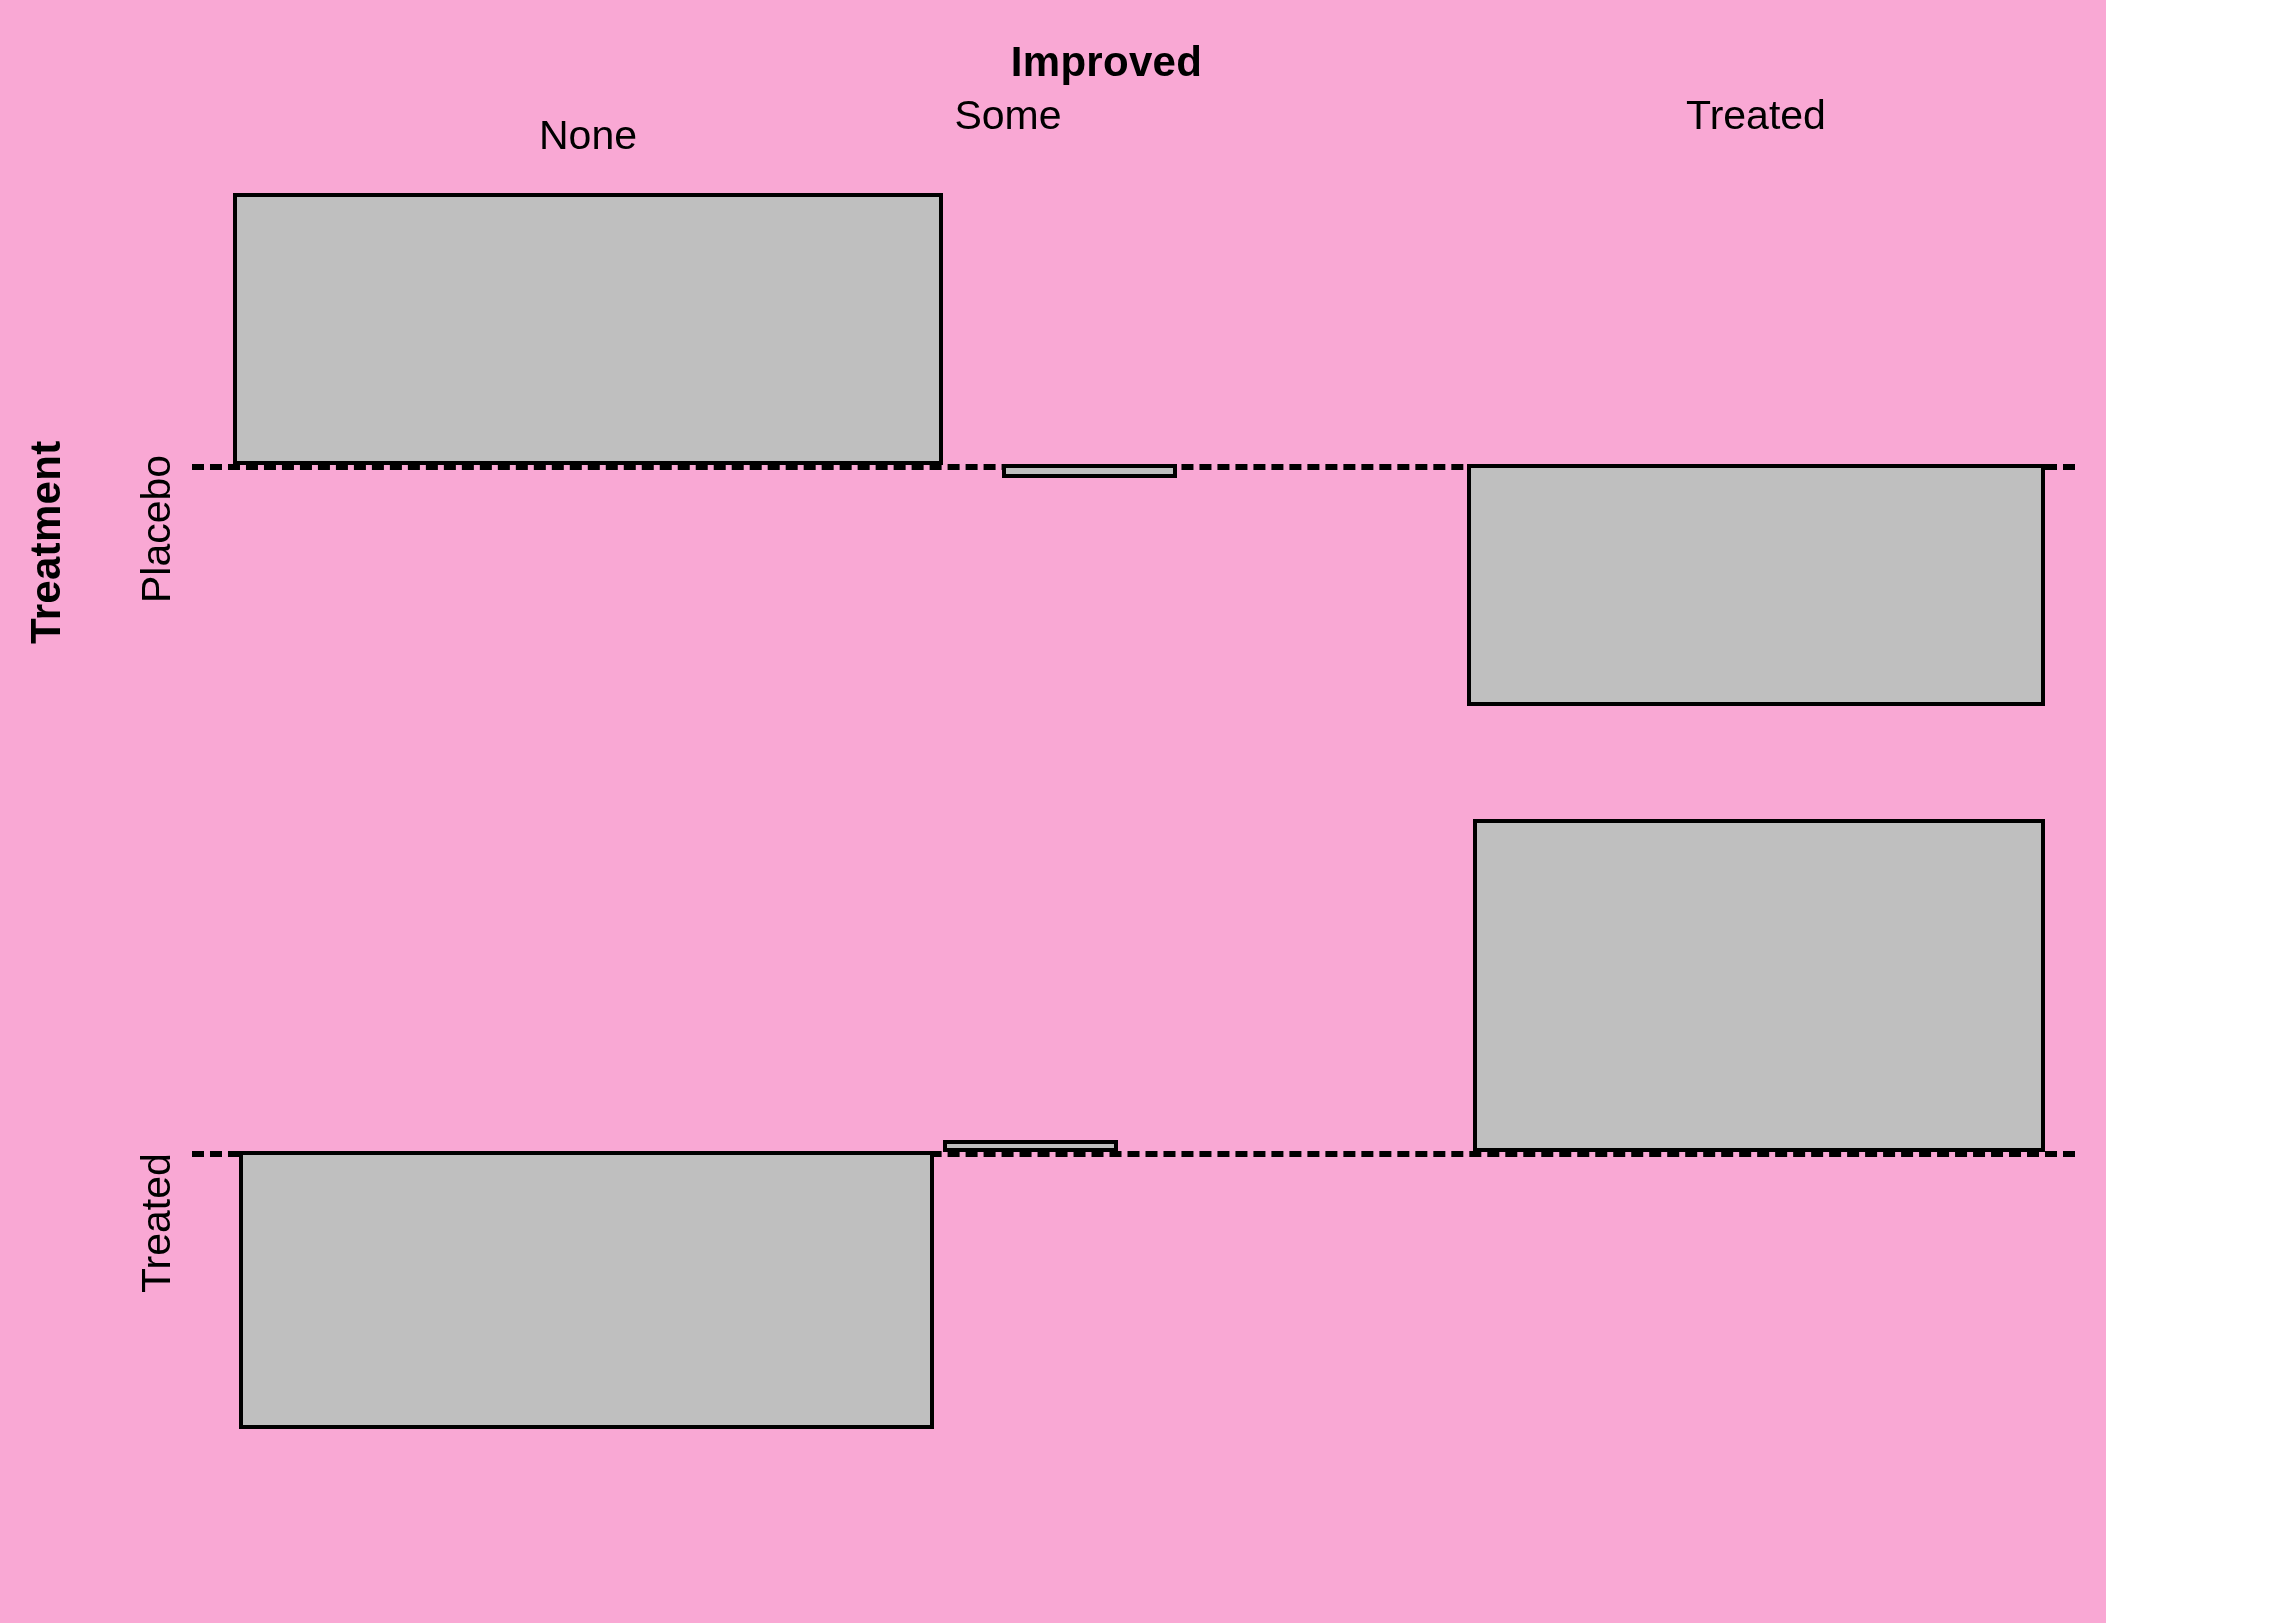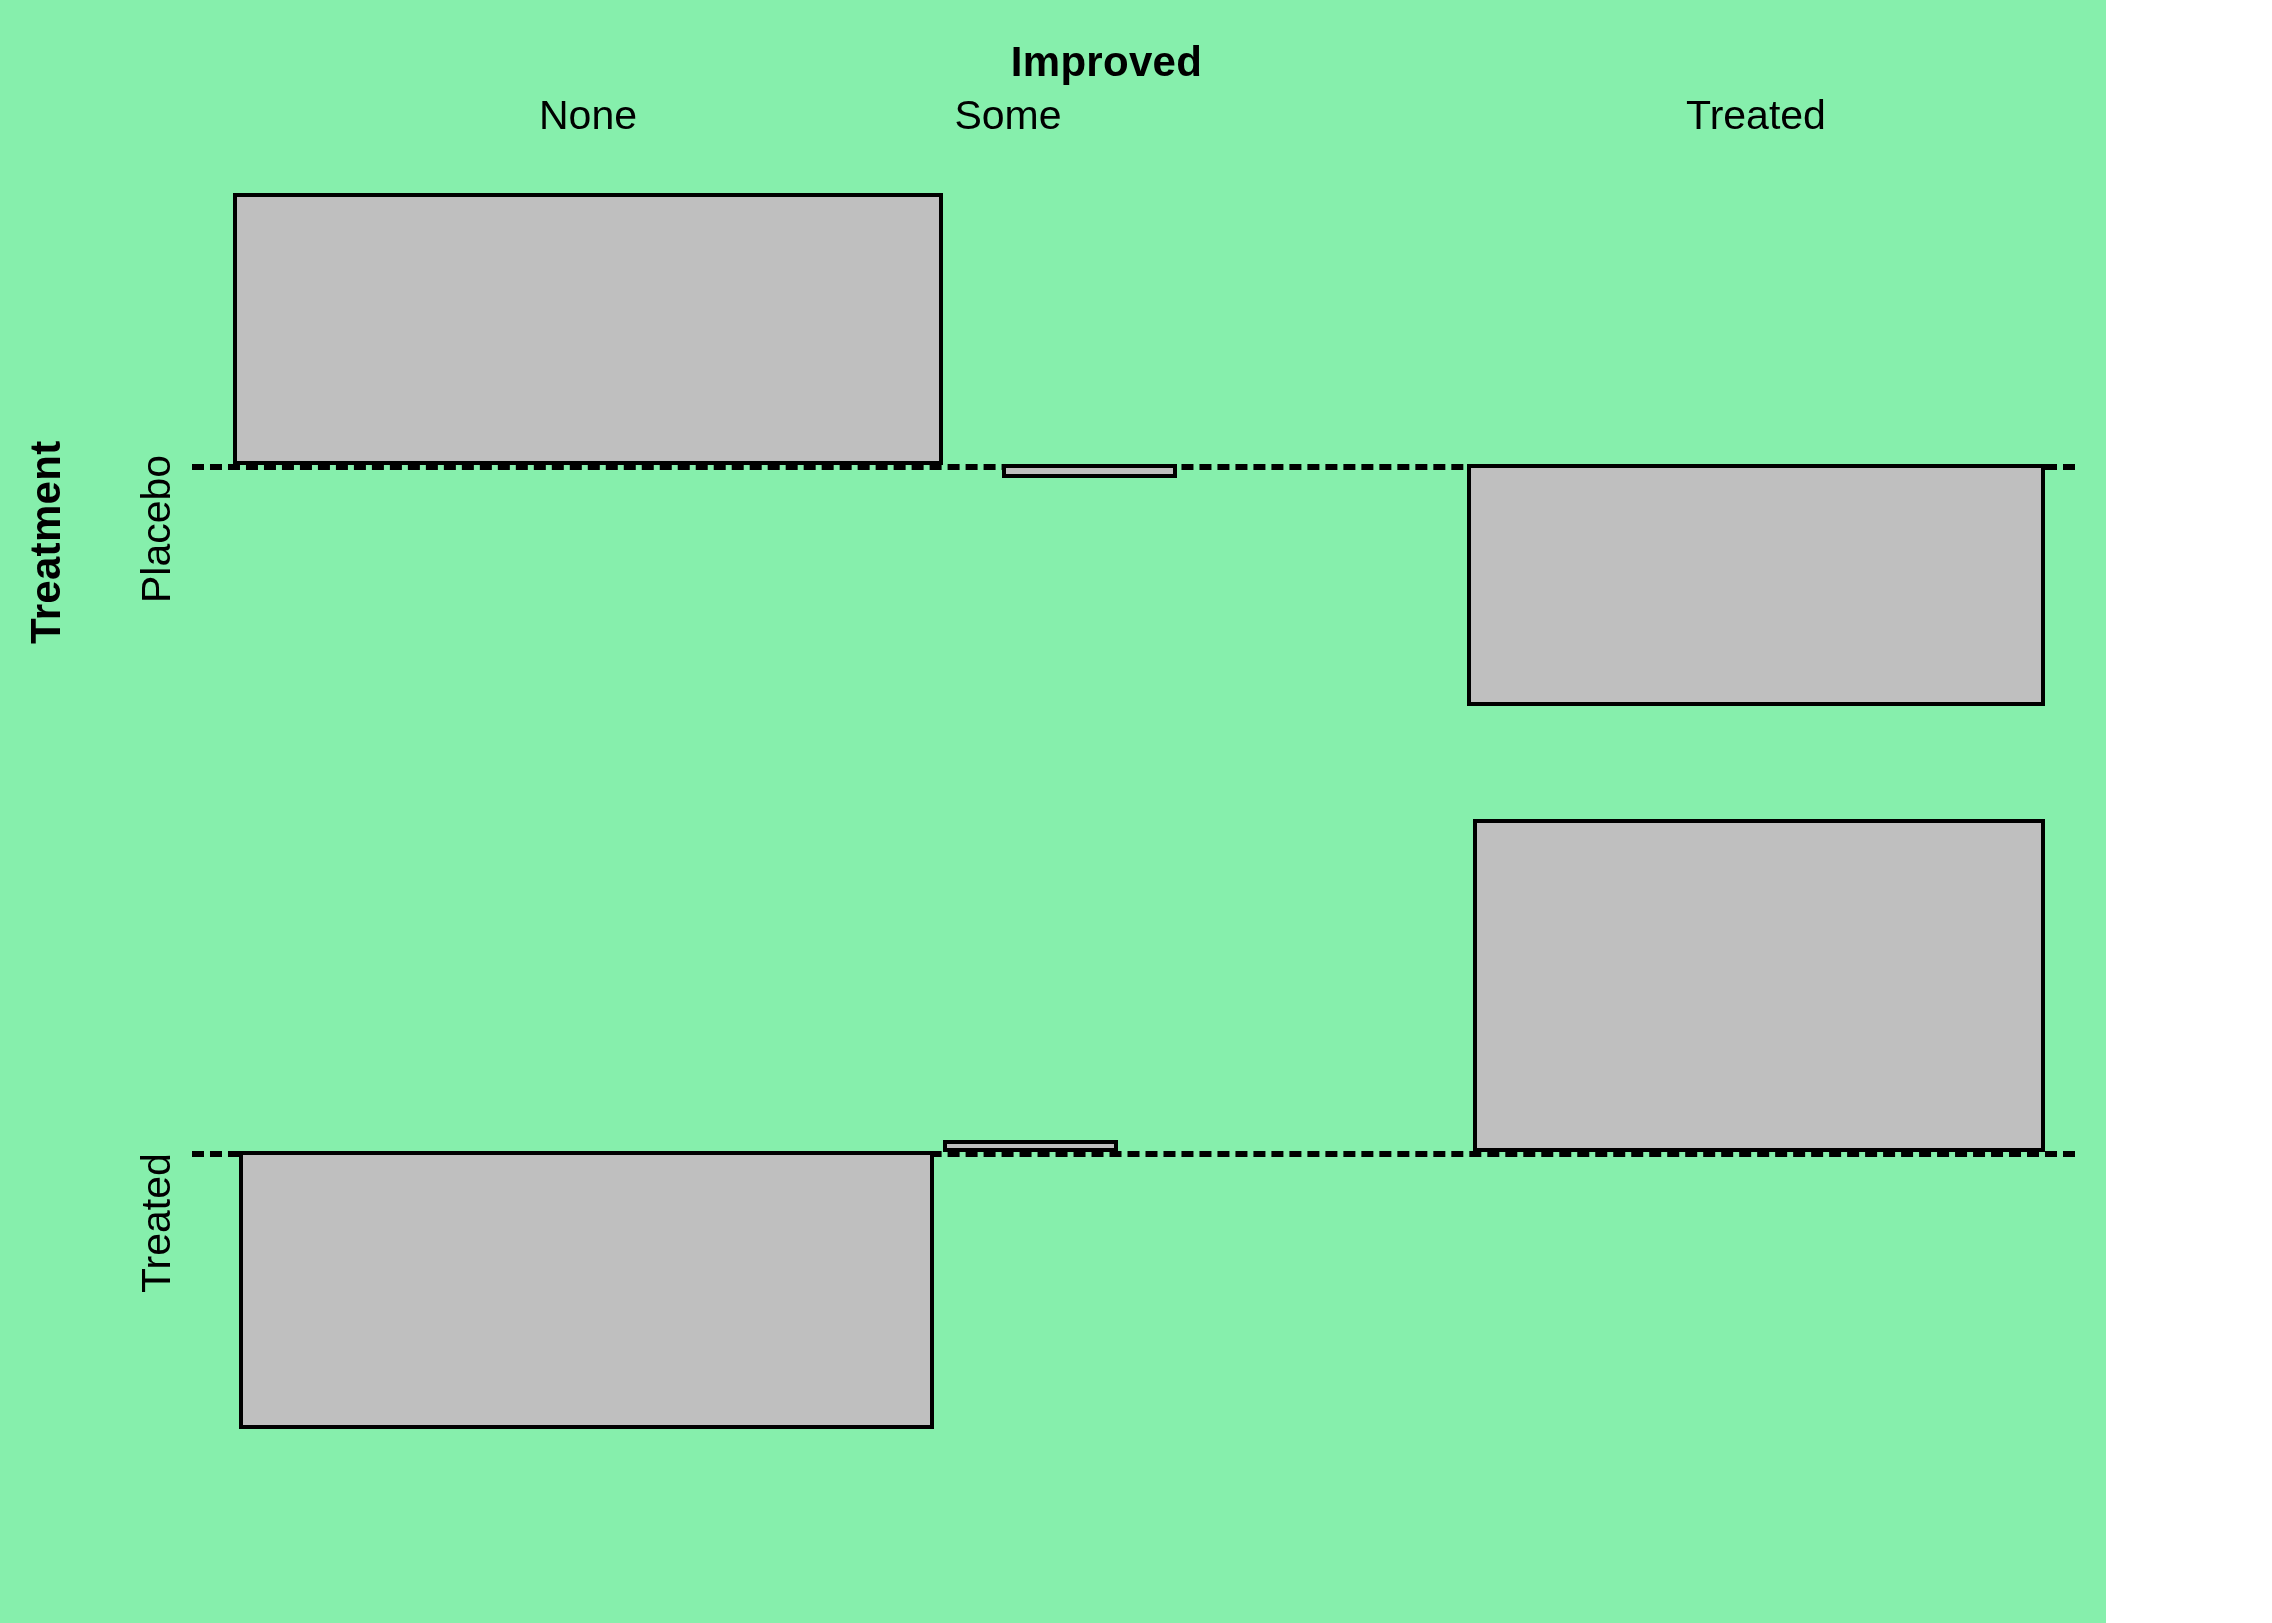--- a/index.html
+++ b/index.html
@@ -13,21 +13,21 @@
     height: 1623px;
     font-family: "Liberation Sans", sans-serif;
     color: #000000;
     overflow: hidden;
   }
 
   #plot-root {
     position: relative;
     width: 2106px;
     height: 1623px;
-    background: #86efac;
+    background: #f9a8d4;
   }
 
   
   .col-var-title {
     position: absolute;
     left: 0;
     top: 38px;
     width: 2273px;
     text-align: center;
     font-size: 42px;
@@ -84,21 +84,21 @@
     z-index: 2;
   }
 </style>
 </head>
 <body>
 
 <div id="plot-root">
 
   <div class="col-var-title"><span>Improved</span></div>
 
-  <div class="col-label" style="left:588px;">None</div>
+  <div class="col-label" style="left:588px;margin-top:20px;">None</div>
   <div class="col-label" style="left:1008px;">Some</div>
   <div class="col-label" style="left:1756px;">Treated</div>
 
   <div class="row-var-title">Treatment</div>
 
   <div class="row-label" style="top:603px;">Placebo</div>
   <div class="row-label" style="top:1293px;">Treated</div>
 
   <div class="baseline" style="left:192px; top:464px;  width:1883px;"></div>
   <div class="baseline" style="left:192px; top:1151px; width:1883px;"></div>

